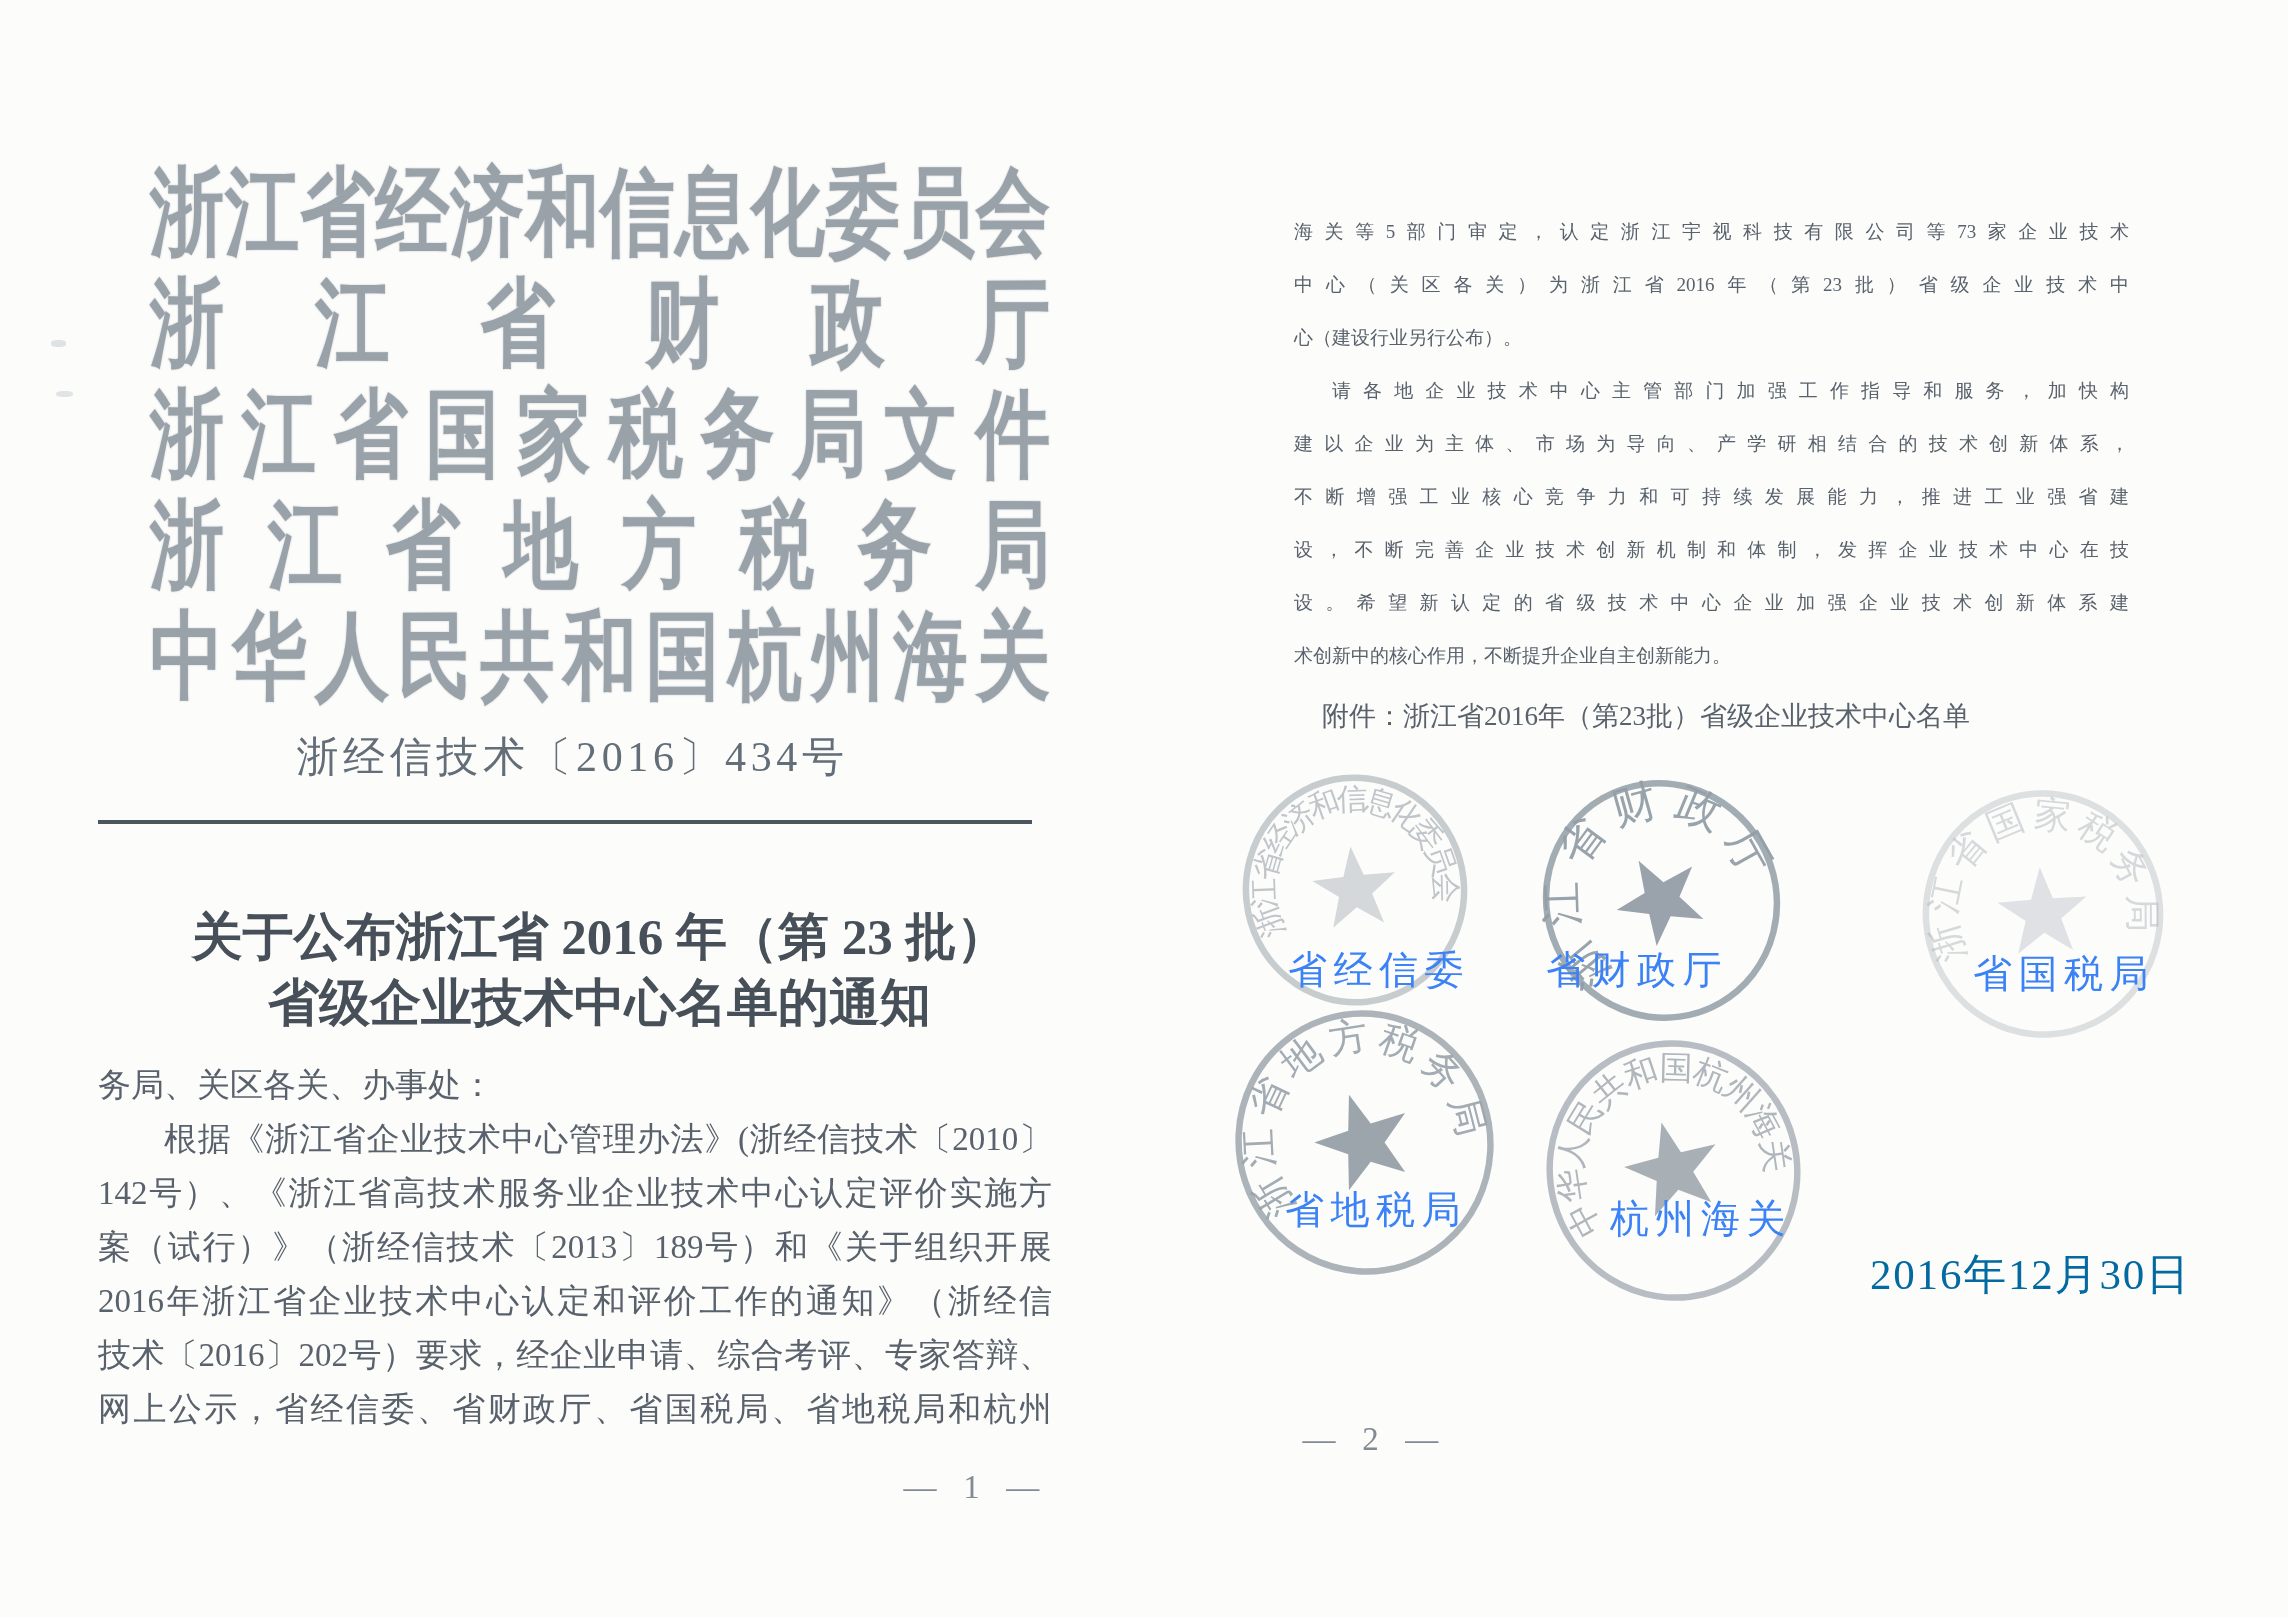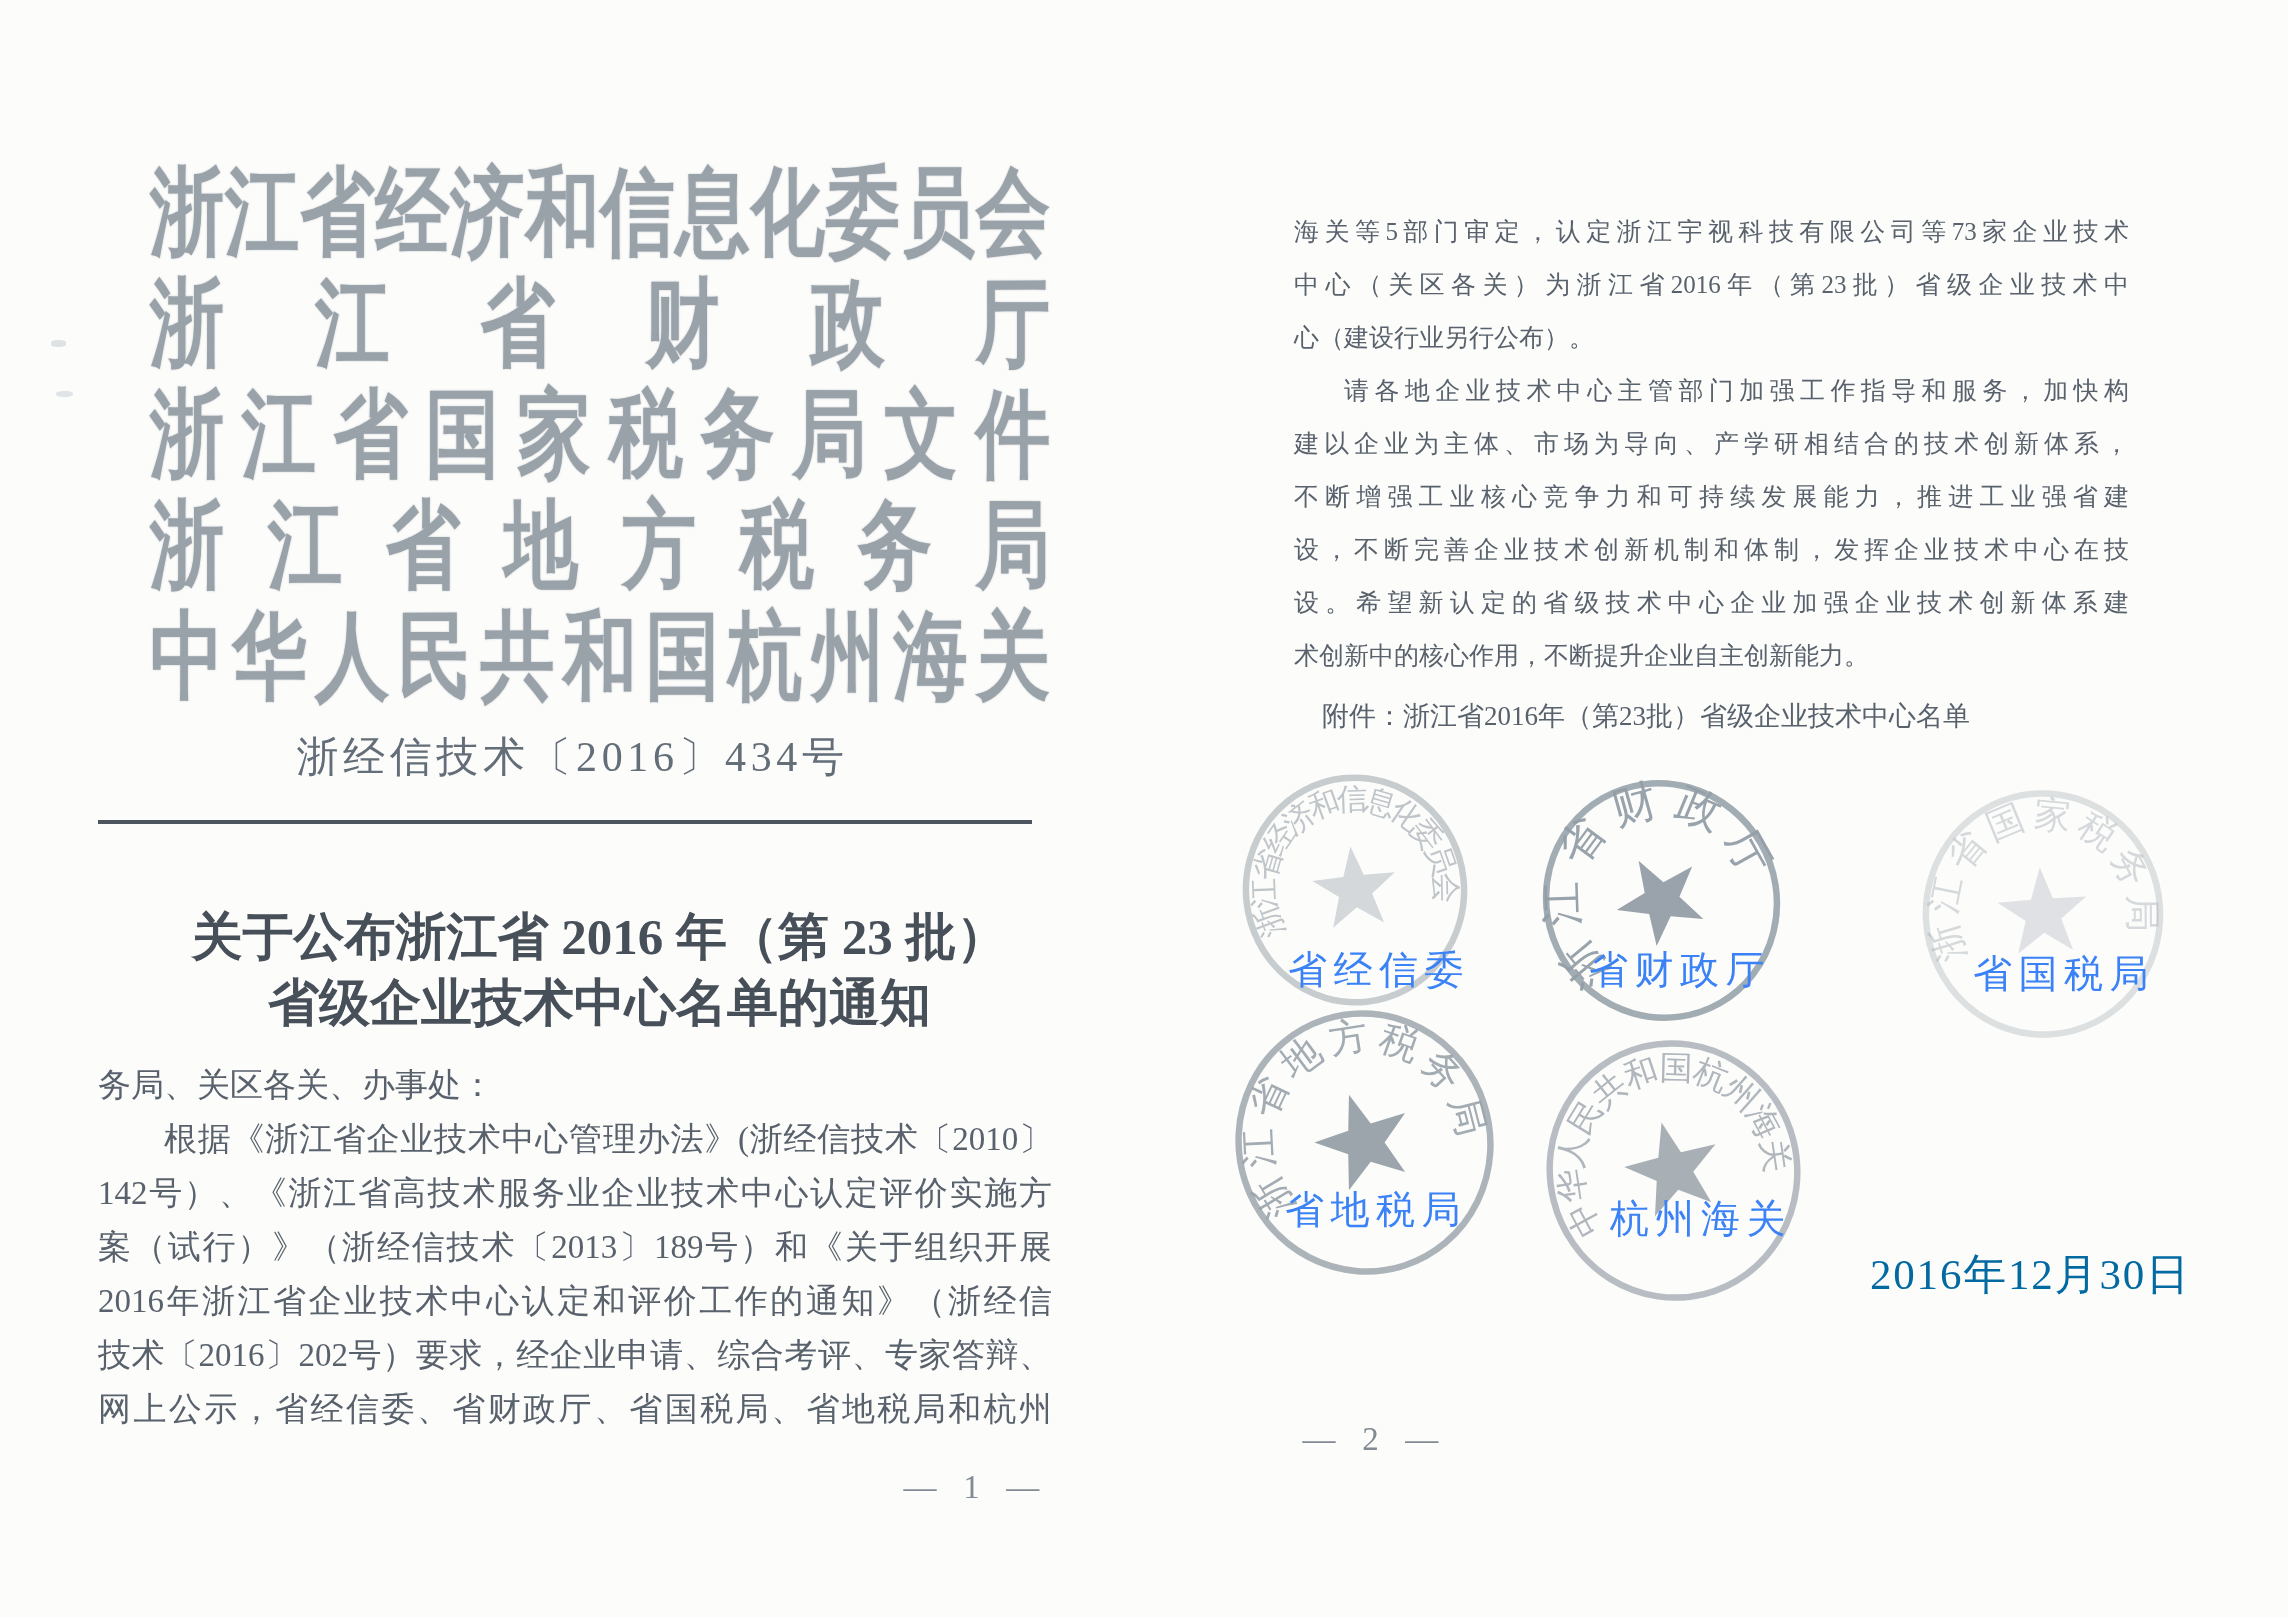--- a/index.html
+++ b/index.html
@@ -18,21 +18,21 @@
   .docnum{position:absolute;left:102px;top:729px;width:941px;text-align:center;
     font-size:42px;letter-spacing:4.6px;color:#646e78;}
   .rule{position:absolute;left:98px;top:820px;width:934px;height:3.7px;background:#4d565f;}
   .title{position:absolute;left:129px;width:941px;text-align:center;font-weight:bold;
     font-size:51px;color:#474f59;}
   .title1{top:903px;}
   .title2{top:969px;}
   .body1{position:absolute;left:98px;top:1058px;width:954px;font-size:33px;}
   .body1 .bl{height:54px;line-height:54px;}
   
-  .body2{position:absolute;left:1294px;top:205px;width:835px;font-size:25px;}
+  .body2{position:absolute;left:1294px;top:205px;width:835px;font-size:19px;}
   .body2 .bl{height:53px;line-height:53px;}
   .bl.j{text-align:justify;text-align-last:justify;text-justify:inter-character;}
   .bl.ind{padding-left:2em;}
   .attach{position:absolute;left:1294px;top:690px;width:835px;box-sizing:border-box;
     padding-left:28px;height:53px;line-height:53px;font-size:27px;}
   .stamp{position:absolute;}
   .slabel{position:absolute;font-size:39px;letter-spacing:6.5px;color:#3b82f6;white-space:nowrap;text-align:right;}
   .date{position:absolute;left:1870px;top:1246px;font-size:43px;letter-spacing:1.8px;color:#0369a1;}
   .pnum{position:absolute;font-size:33px;color:#828b93;letter-spacing:9.2px;white-space:nowrap;}
   .p1num{left:879px;top:1469px;width:194px;text-align:center;}
@@ -99,21 +99,21 @@
         </svg>
         <div class="slabel" style="left: 1288px; top: 943px;">省经信委</div>
         <svg width="255" height="255" viewBox="0 0 276 276" class="stamp" style="left: 1534px; top: 773px;">
           <g transform="rotate(-30 138 138)">
             <ellipse cx="138" cy="138" rx="124" ry="127.72" fill="none" stroke="#929da6" stroke-width="7" opacity="0.85"></ellipse>
             <polygon points="138.0,88.4 149.7,121.9 185.2,122.7 156.9,144.1 167.2,178.1 138.0,157.8 108.8,178.1 119.1,144.1 90.8,122.7 126.3,121.9" fill="#8c96a0" opacity="0.88"></polygon>
             <path id="arc1" d="M 54.8 176.8 A 91.76 91.76 0 1 1 221.2 176.8" fill="none"></path>
             <text font-size="48" fill="#929da6" opacity="0.9299999999999999"><textPath href="#arc1" xlink:href="#arc1" textLength="353" lengthAdjust="spacing">浙江省财政厅</textPath></text>
           </g>
         </svg>
-        <div class="slabel" style="left: 1589px; top: 943px;">省财政厅</div>
+        <div class="slabel" style="left: 1546px; top: 943px;">省财政厅</div>
         <svg width="260" height="260" viewBox="0 0 282 282" class="stamp" style="left: 1913px; top: 784px;">
           <g transform="rotate(-4 141 141)">
             <ellipse cx="141" cy="141" rx="127" ry="130.81" fill="none" stroke="#abb2b8" stroke-width="7" opacity="0.38"></ellipse>
             <polygon points="141.0,90.2 152.9,124.6 189.3,125.3 160.3,147.3 170.9,182.1 141.0,161.3 111.1,182.1 121.7,147.3 92.7,125.3 129.1,124.6" fill="#bcc2c7" opacity="0.45"></polygon>
             <path id="arc2" d="M 55.8 180.7 A 93.98 93.98 0 1 1 226.2 180.7" fill="none"></path>
             <text font-size="40" fill="#abb2b8" opacity="0.46"><textPath href="#arc2" xlink:href="#arc2" textLength="362" lengthAdjust="spacing">浙江省国家税务局</textPath></text>
           </g>
         </svg>
         <div class="slabel" style="left: 1973px; top: 947px;">省国税局</div>
         <svg width="277" height="277" viewBox="0 0 300 300" class="stamp" style="left: 1226px; top: 1004px;">

